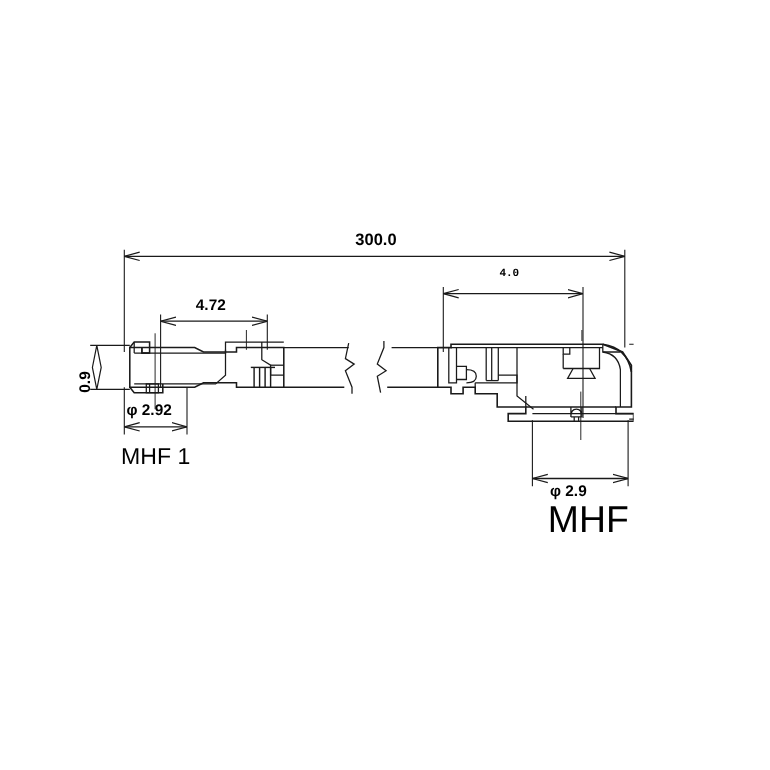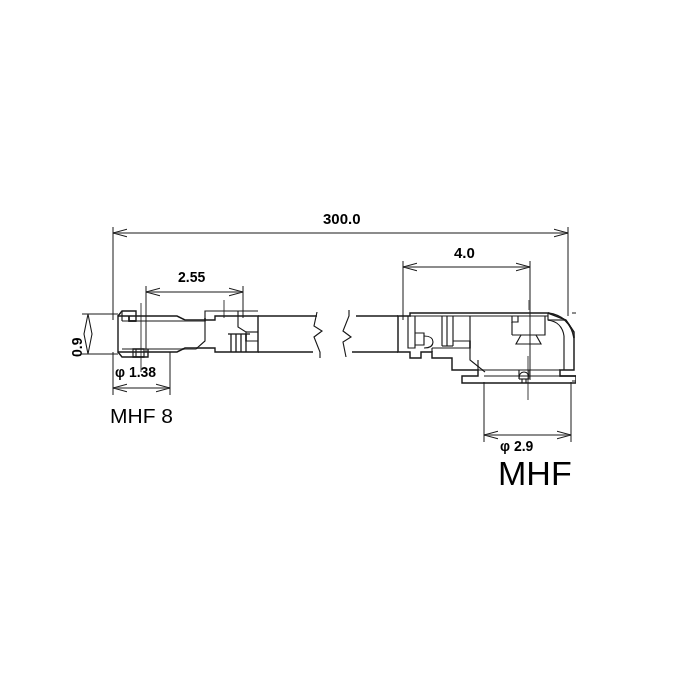--- a/index.html
+++ b/index.html
@@ -206,29 +206,29 @@
 
       <g stroke-width="1.45">
         <path d="M548,313 Q570,316 574,338" fill="none"></path>
       </g>
 
     </g>
   </svg>
 
   <div class="dim-text" style="left:323px; top:211px; font-size:15px;">300.0</div>
 
-  <div class="dim-text" style="left:178px; top:270px; font-size:14px;">2.55</div>
-
-  <div class="dim-text" style="left:454px; top:245px; font-size:15px;">4.0</div>
+  <div class="dim-text" style="left:178px; top:270px; font-size:14px;">4.72</div>
+
+  <div class="dim-text" style="left:454px; top:245px; font-size:10px;font-family:Liberation Mono, monospace;">4.0</div>
 
   <div class="dim-text rot90" style="left:70px; top:357px; font-size:14px;">0.9</div>
 
-  <div class="dim-text" style="left:115px; top:365px; font-size:14px;">φ 1.38</div>
+  <div class="dim-text" style="left:115px; top:365px; font-size:14px;">φ 2.92</div>
 
   <div class="dim-text" style="left:500px; top:411px; font-size:14px;margin-top:28px;">φ 2.9</div>
 
   <div class="dim-text rot90" style="left:617px; top:364px; font-size:14px;">2.1</div>
 
-  <div class="lbl-text" style="left:110px; top:405px; font-size:21px;">MHF 8</div>
+  <div class="lbl-text" style="left:110px; top:405px; font-size:21px;">MHF 1</div>
 
   <div class="lbl-text" style="left:498px; top:456px; font-size:34px;">MHF</div>
 
 </div>
 
 </body></html>

